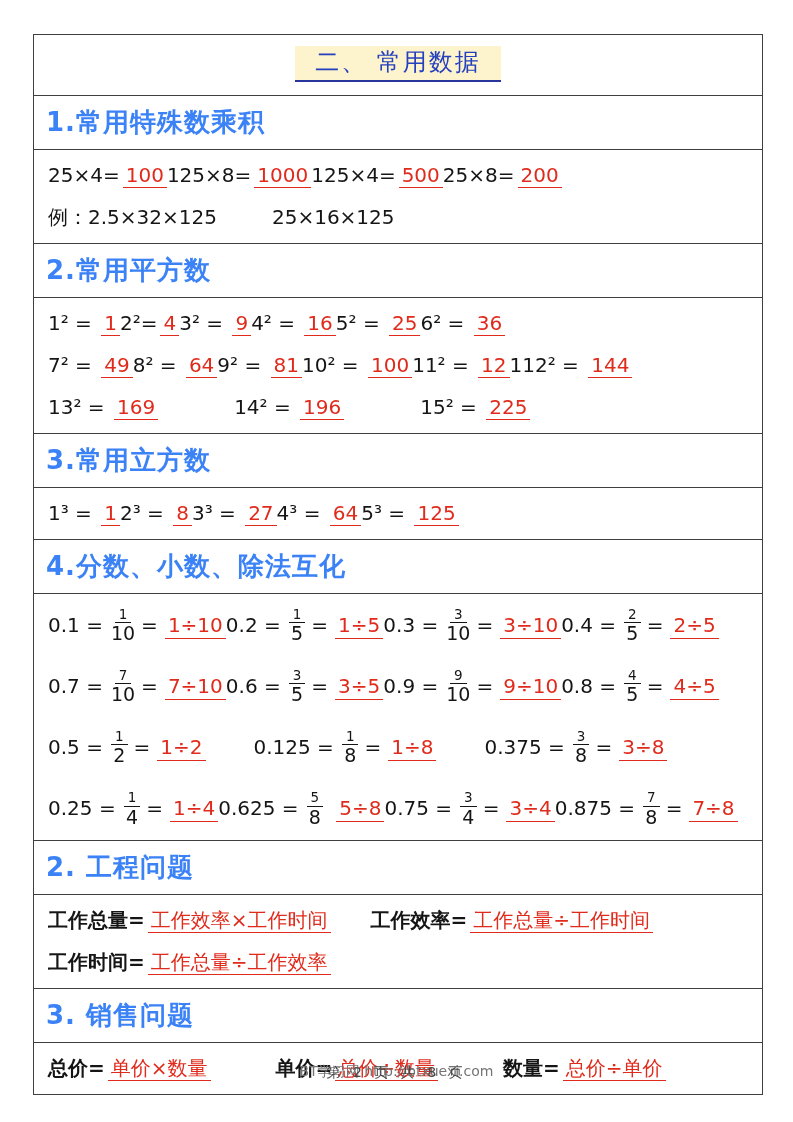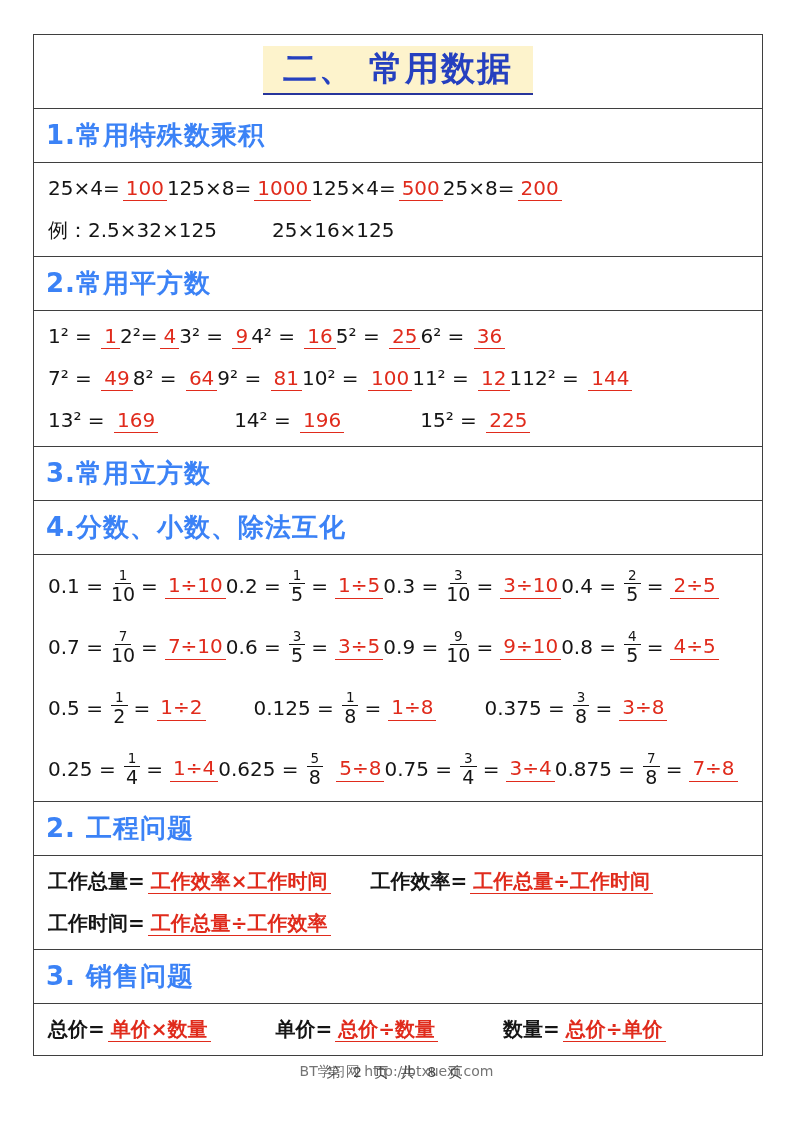--- a/index.html
+++ b/index.html
@@ -1,40 +1,40 @@
 <!DOCTYPE html>
 <html><head>
 <meta charset="utf-8">
 <style>
   html,body{margin:0;padding:0}
   body{width:793px;height:1122px;background:#ffffff;font-family:"DejaVu Sans","Liberation Sans",sans-serif;color:#151515;position:relative;overflow:hidden}
   .sheet{position:absolute;left:33px;top:34px;width:728px;border:1.5px solid #3f3f3f;background:#fff}
   .row{border-bottom:1.5px solid #3f3f3f;padding:10px 12px}
   .row:last-child{border-bottom:none}
   .title-row{text-align:center;padding:11px 0 13px}
-  .title{display:inline-block;background:#fdf3cc;color:#2540bf;font-weight:bold;font-size:34px;line-height:1.25;padding:1px 20px 3px;border-bottom:2px solid #27359c;letter-spacing:2px}
+  .title{display:inline-block;background:#fdf3cc;color:#2540bf;font-weight:normal;font-size:24px;line-height:1.25;padding:1px 20px 3px;border-bottom:2px solid #27359c;letter-spacing:2px}
   .heading-row{padding:9px 12px}
   .heading{color:#3b82f6;font-weight:bold;font-size:26px;letter-spacing:1px}
   .content{font-size:20px;padding:13px 14px;line-height:1.25}
   .ln{display:flex;align-items:center;white-space:nowrap}
   .ln+.ln{margin-top:17px}
   .tall+.tall{margin-top:24px}
   .spread{justify-content:flex-start;padding-right:6px}
   .g34{}.g55{gap:55px}.g60{gap:76px}.g48{gap:48px}.g40{gap:40px}.g65{gap:65px}
   .pair{white-space:nowrap}
   .q{color:#151515}
   .ans{color:#e02b1c;border-bottom:1.5px solid #e02b1c;padding:0 3px;margin-left:3px}
   .fi{display:inline-flex;align-items:center}
   .fi .q{margin-right:3px}
   .frac{display:inline-flex;flex-direction:column;align-items:center;line-height:1.05;margin:0 5px;vertical-align:middle}
   .frac .fn{font-size:13.5px;padding:0 4px 1px;border-bottom:1.2px solid #151515}
   .frac .fd{font-size:19px;padding-top:1px}
   .fi .eq{margin:0 4px 0 1px}
   .formula .q{font-weight:bold}
-  .formula .ans{font-weight:bold}
+  .formula .ans{font-weight:normal}
   .footer{position:absolute;left:0;width:100%;top:1063px;height:24px;text-align:center;font-size:14px;color:#747474}
   .footer .pagenum{position:absolute;left:50%;transform:translateX(-50%);top:1px;color:#474747;letter-spacing:4px}
 </style>
 </head>
 <body>
 
 <div class="sheet">
 
   <div class="row title-row">
     <span class="title">二、 常用数据</span>
@@ -79,20 +79,29 @@
     <div class="ln g60">
       <span class="pair"><span class="q">13² = </span><span class="ans">169</span></span>
       <span class="pair"><span class="q">14² = </span><span class="ans">196</span></span>
       <span class="pair"><span class="q">15² = </span><span class="ans">225</span></span>
     </div>
   </div>
 
   <div class="row heading-row">
     <span class="heading">3.常用立方数</span>
   </div>
+  <div class="row content">
+    <div class="ln spread">
+      <span class="pair"><span class="q">1³ = </span><span class="ans">1</span></span>
+      <span class="pair"><span class="q">2³ = </span><span class="ans">8</span></span>
+      <span class="pair"><span class="q">3³ = </span><span class="ans">27</span></span>
+      <span class="pair"><span class="q">4³ = </span><span class="ans">64</span></span>
+      <span class="pair"><span class="q">5³ = </span><span class="ans">125</span></span>
+    </div>
+  </div>
 
   <div class="row heading-row">
     <span class="heading">4.分数、小数、除法互化</span>
   </div>
   <div class="row content">
     <div class="ln spread tall">
       <span class="pair fi">
           <span class="q">0.1 =</span>
           <span class="frac">
             <span class="fn">1</span>

